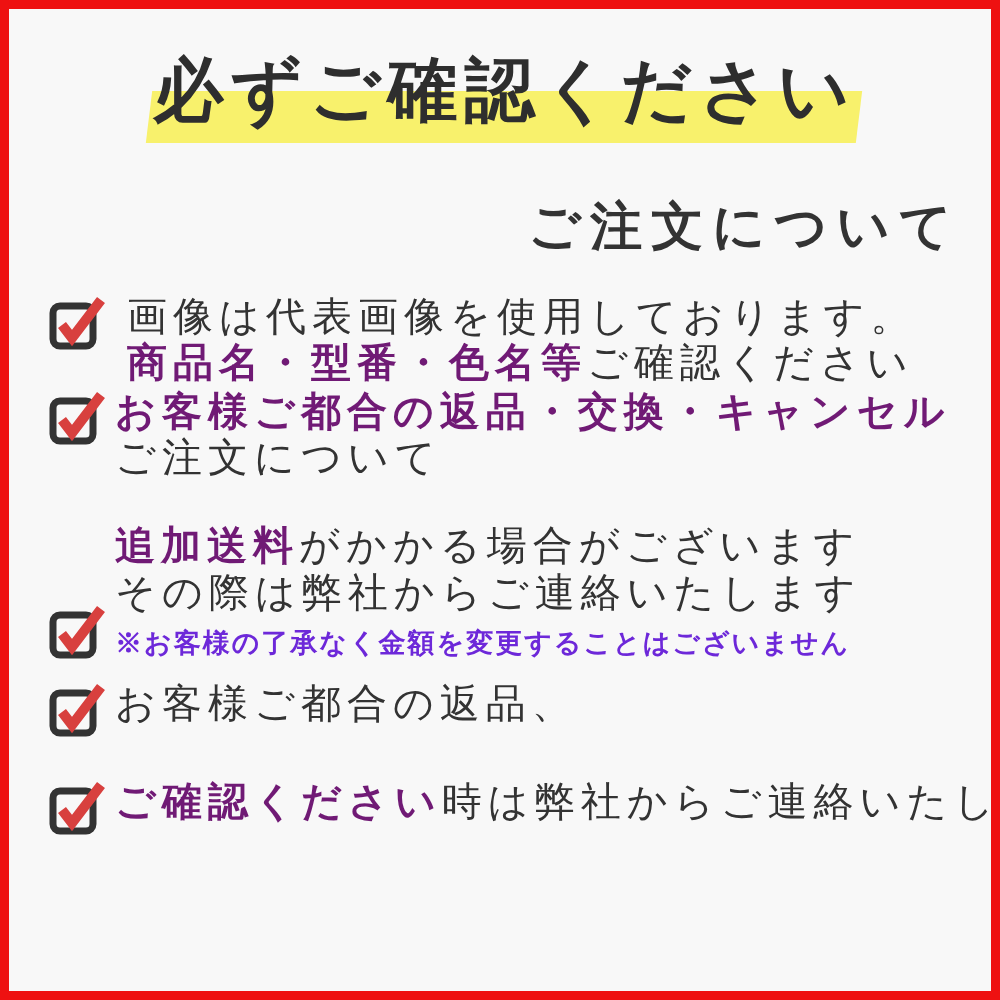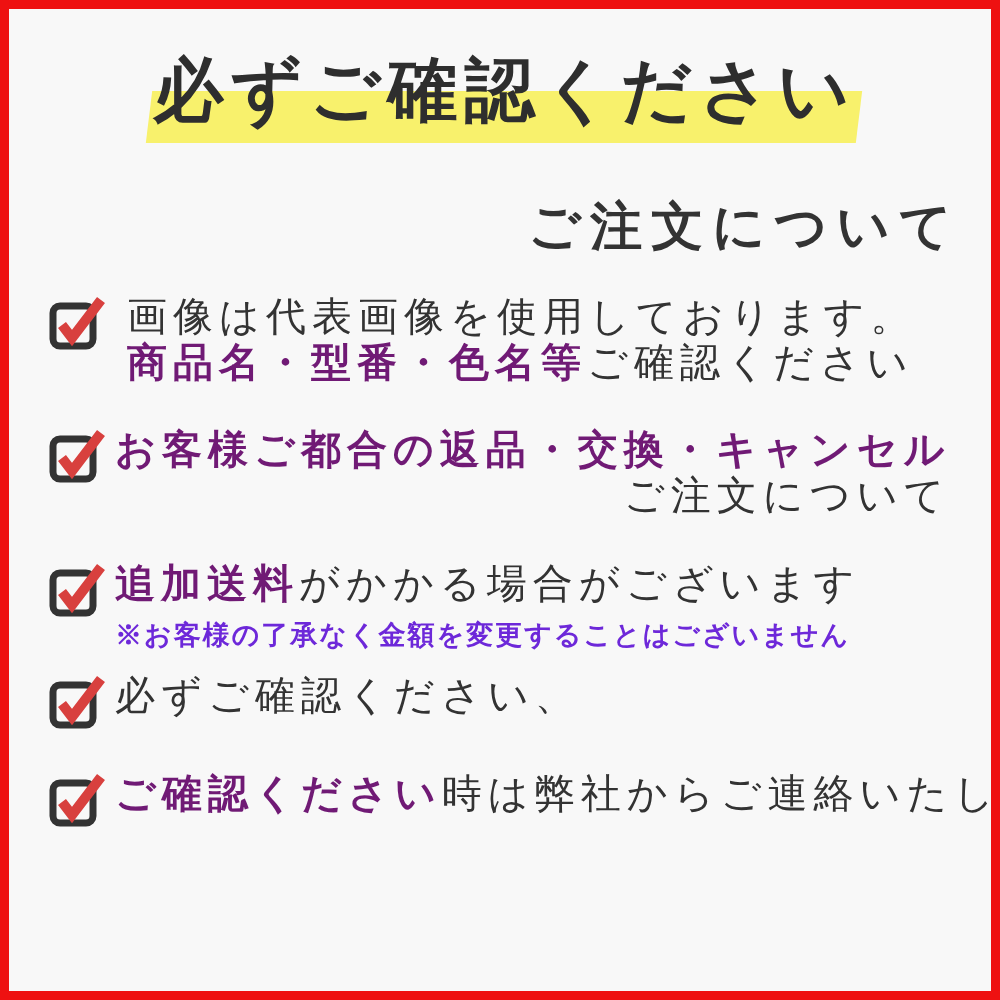--- a/index.html
+++ b/index.html
@@ -55,22 +55,22 @@
   }
   .section-heading.first{margin-top:44px;text-align:right;}
   .section-heading.second{margin-top:30px;}
   
   .item{
     display:flex;
     align-items:flex-start;
     gap:10px;
   }
   .item.m1{margin-top:35px;gap:22px;}
-  .item.m2{margin-top:38px;text-align:right;}
-  .item.m3{margin-top:40px;}
+  .item.m2{}
+  .item.m3{margin-top:40px;align-items:flex-end;}
   .item.m4{margin-top:20px;}
   .item.m5{margin-top:40px;}
   .check{
     flex:0 0 56px;
     width:56px;height:58px;
     margin-top:0px;
   }
   .check svg{overflow:visible;display:block;}
   .lines{
     font-size:40px;
@@ -135,34 +135,35 @@
     <span class="check">
       <svg width="56" height="58" viewBox="0 0 56 58">
         <rect x="4" y="14" width="40" height="40" rx="7" fill="none" stroke="#333333" stroke-width="7"></rect>
         <path d="M 13 33 L 23 46 L 52 8" fill="none" stroke="#d8403e" stroke-width="10"></path>
       </svg>
     </span>
     <div class="lines">
       <div>
         <span class="red">追加送料</span><span class="dark">がかかる場合がございます</span>
       </div>
+      <div><span class="dark">その際は弊社からご連絡いたします</span></div>
       <div class="note">※お客様の了承なく金額を変更することはございません</div>
     </div>
   </div>
 
 
   <div class="item m4">
     <span class="check">
       <svg width="56" height="58" viewBox="0 0 56 58">
         <rect x="4" y="14" width="40" height="40" rx="7" fill="none" stroke="#333333" stroke-width="7"></rect>
         <path d="M 13 33 L 23 46 L 52 8" fill="none" stroke="#d8403e" stroke-width="10"></path>
       </svg>
     </span>
     <div class="lines">
-      <div><span class="dark">必ずご確認ください、</span></div>
+      <div><span class="dark">お客様ご都合の返品、</span></div>
     </div>
   </div>
 
   <div class="item m5">
     <span class="check">
       <svg width="56" height="58" viewBox="0 0 56 58">
         <rect x="4" y="14" width="40" height="40" rx="7" fill="none" stroke="#333333" stroke-width="7"></rect>
         <path d="M 13 33 L 23 46 L 52 8" fill="none" stroke="#d8403e" stroke-width="10"></path>
       </svg>
     </span>

